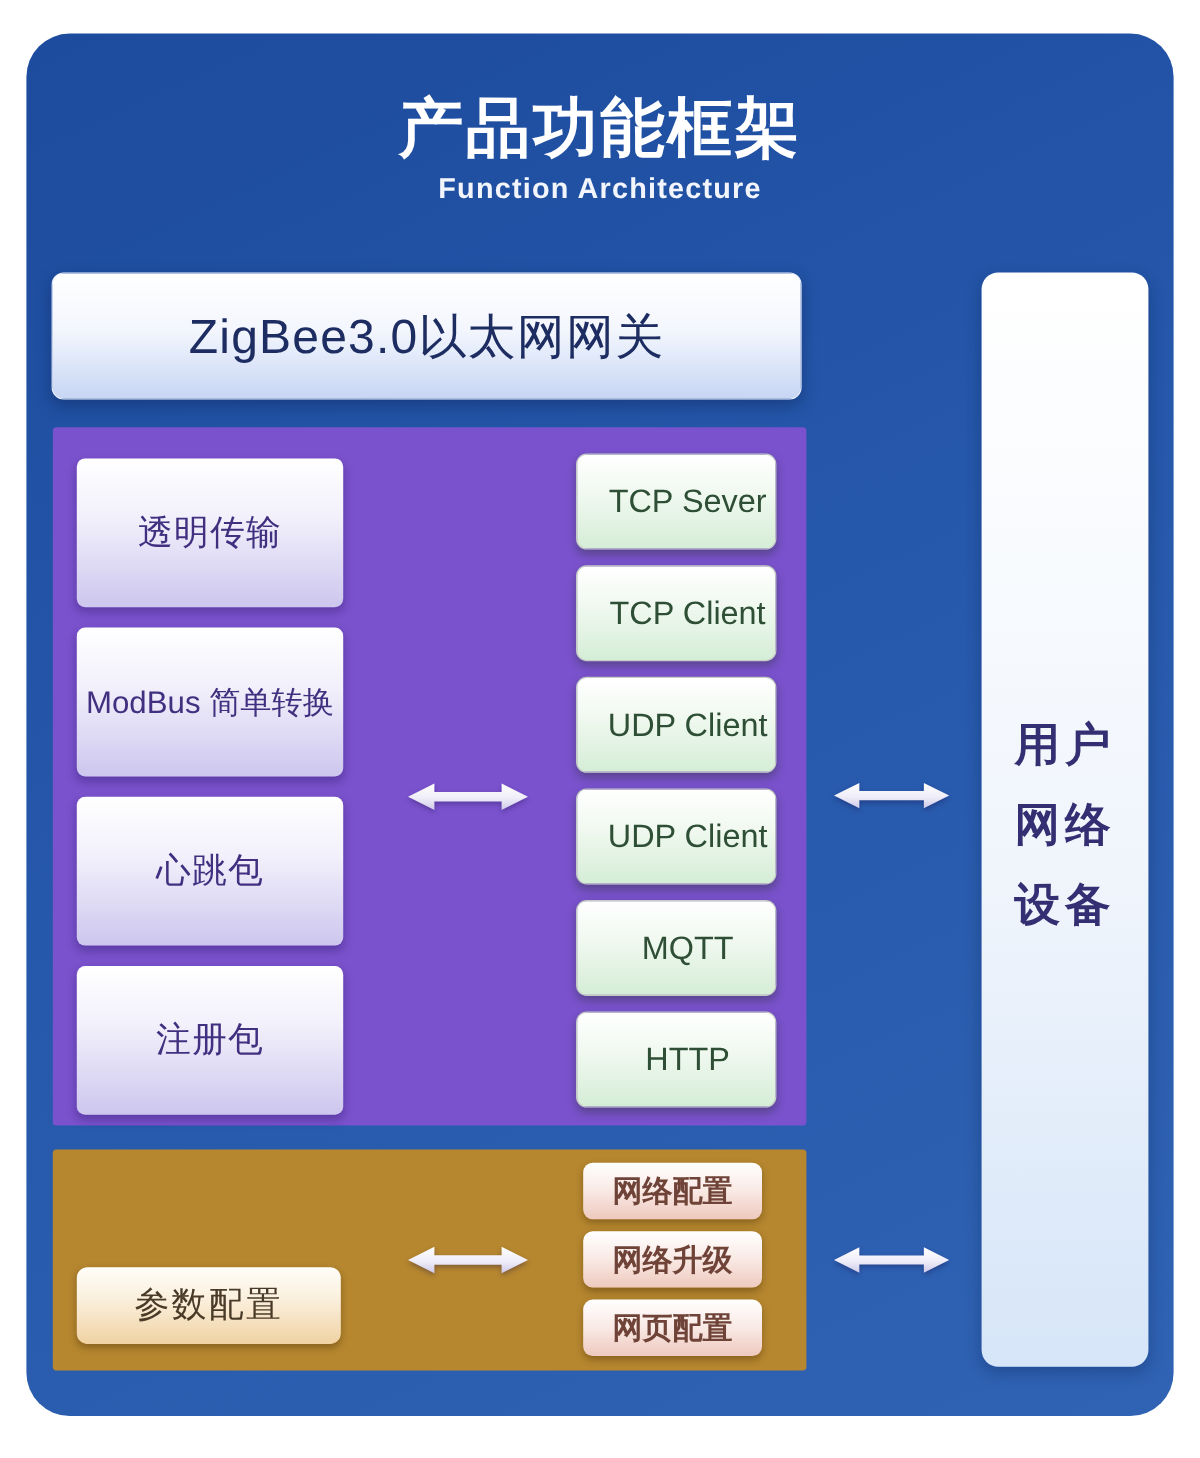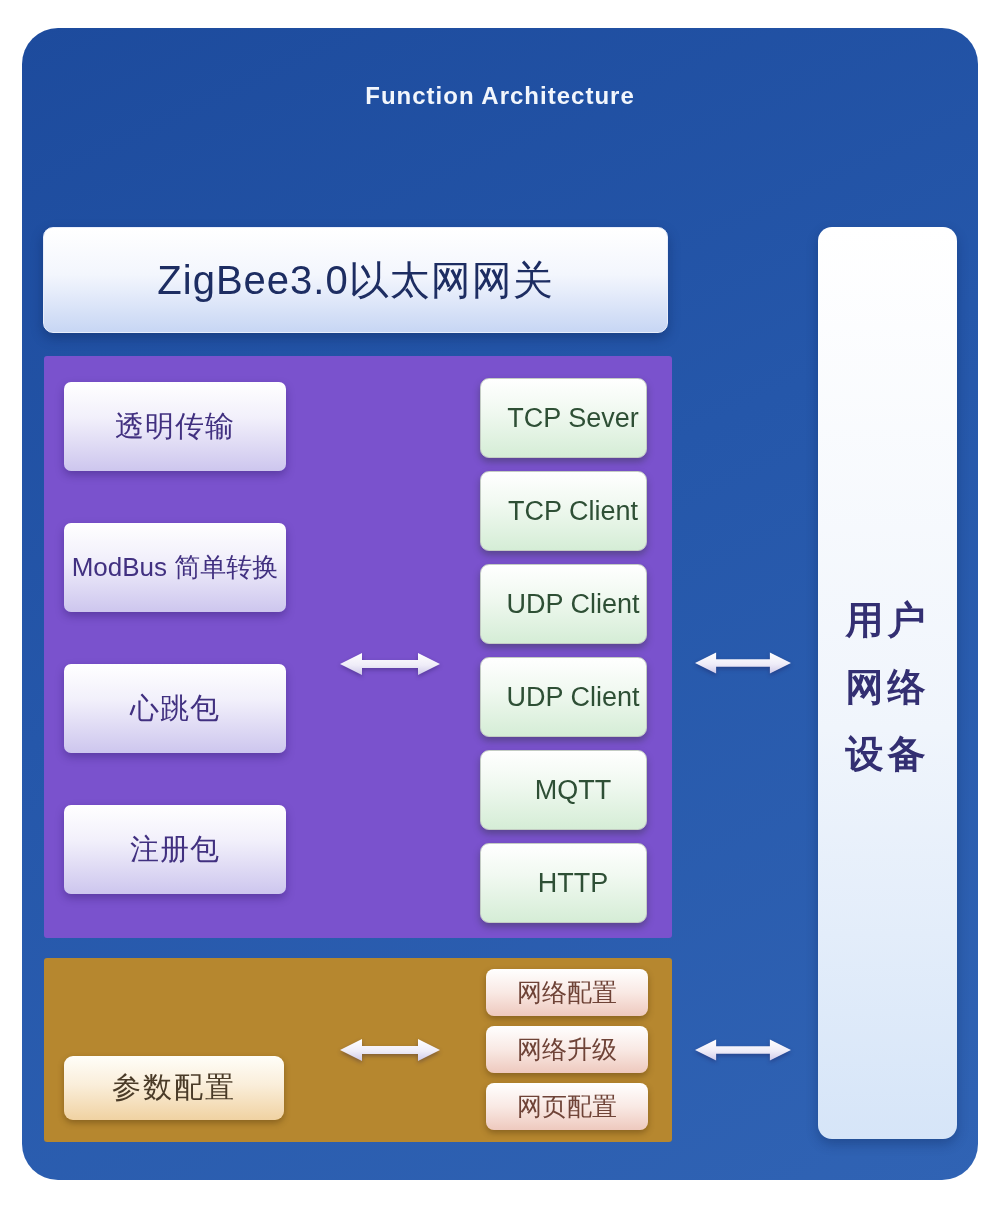--- a/index.html
+++ b/index.html
@@ -41,21 +41,21 @@
     position: absolute; top: 368px; left: 0; width: 100%;
     display: flex; flex-direction: column; align-items: center; gap: 16px;
     font-size: 38px; font-weight: 700; color: #332f72; letter-spacing: 4px;
   }
   
   .purple-sec {
     position: absolute; left: 22px; top: 328px; width: 628px; height: 582px;
     background: #7a52cd; border-radius: 3px;
   }
   .mode-box {
-    position: absolute; left: 20px; width: 222px; height: 89px;
+    position: absolute; left: 20px; width: 222px; height: 124px;
     border-radius: 7px;
     background: linear-gradient(180deg, #ffffff 0%, #f2f0fb 40%, #cdc6ee 100%);
     box-shadow: 0 4px 8px rgba(35, 18, 85, .35);
     display: flex; align-items: center; justify-content: center;
     font-size: 29px; font-weight: 500; color: #413080; letter-spacing: 1px;
   }
   .mode-box.small { font-size: 26px; letter-spacing: 0; }
   .proto-box {
     position: absolute; left: 436px; width: 167px; height: 80px;
     border-radius: 9px;
@@ -72,46 +72,47 @@
   }
   .cfg-left {
     position: absolute; left: 20px; width: 220px; height: 64px;
     border-radius: 9px;
     background: linear-gradient(180deg, #fffef9 0%, #faeeda 45%, #f0d2a2 100%);
     box-shadow: 0 3px 6px rgba(70, 45, 10, .4);
     display: flex; align-items: center; justify-content: center;
     font-size: 29px; font-weight: 500; color: #4a3b28; letter-spacing: 2px;
   }
   .cfg-right {
-    position: absolute; left: 442px; width: 162px; height: 47px;
+    position: absolute; left: 442px; width: 149px; height: 47px;
     border-radius: 8px;
     background: linear-gradient(180deg, #ffffff 0%, #f9e9e4 50%, #eec9be 100%);
     box-shadow: 0 3px 6px rgba(70, 45, 10, .4);
     display: flex; align-items: center; justify-content: center;
-    font-size: 25px; font-weight: 400; color: #6f4337;
+    font-size: 25px; font-weight: 700; color: #6f4337;
   }
   
   .arrow { position: absolute; filter: drop-shadow(0 2px 2px rgba(25, 15, 70, .35)); }
 </style>
 </head>
 <body>
 
 <svg width="0" height="0" style="position:absolute" aria-hidden="true">
   <defs>
     <linearGradient id="agrad" x1="0" y1="0" x2="0" y2="1">
       <stop offset="0" stop-color="#ffffff"></stop>
       <stop offset="0.55" stop-color="#efedf8"></stop>
       <stop offset="1" stop-color="#cfcae9"></stop>
     </linearGradient>
   </defs>
 </svg>
 
 <div class="panel">
 
   <div class="titles">
+    <div class="title-cn">产品功能框架</div>
     <div class="title-en">Function Architecture</div>
   </div>
 
   <div class="gateway">
     <span>ZigBee3.0以太网网关</span>
   </div>
 
   <div class="user-panel">
     <div class="user-lines">
       <span>用户</span>

